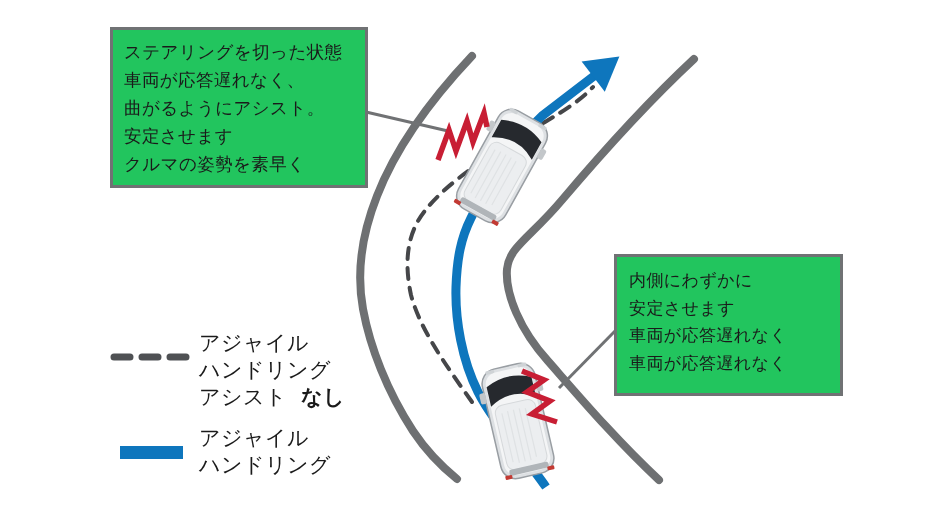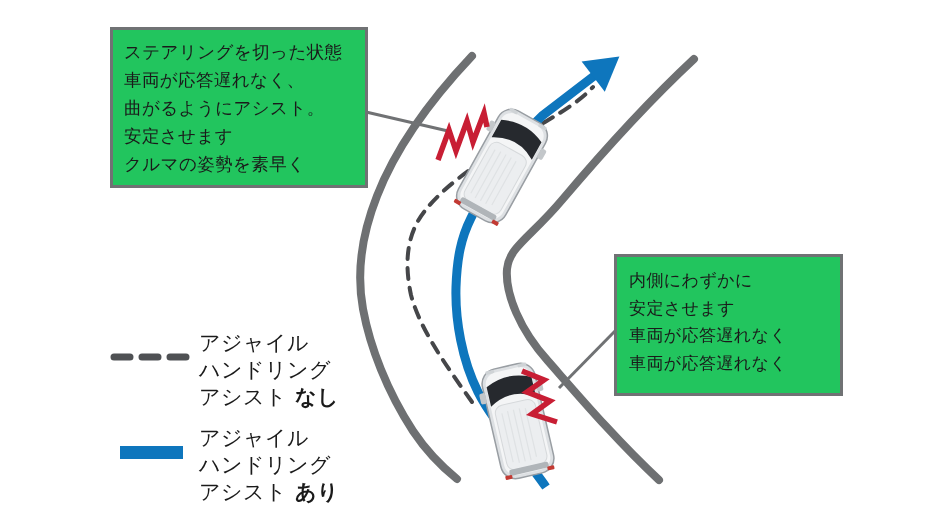--- a/index.html
+++ b/index.html
@@ -14,21 +14,21 @@
   }
   .callout .ln{display:block;white-space:nowrap;}
   .callout-steering{left:110px;top:27px;width:258px;height:161px;
     padding:8px 6px 0 11px;font-size:17.5px;line-height:28px;letter-spacing:.4px;}
   .callout-brake{left:614px;top:254px;width:229px;height:142px;
     padding:10px 6px 0 12px;font-size:17px;line-height:27.5px;letter-spacing:.4px;}
   .legend-text{position:absolute;z-index:2;font-size:21px;line-height:27px;letter-spacing:.5px;}
   .legend-without{left:199px;top:329px;}
   .legend-with{left:199px;top:424px;}
   .legend-text .ln{display:block;white-space:nowrap;}
-  .legend-text .b{font-weight:bold;margin-left:8px;}
+  .legend-text .b{font-weight:bold;margin-left:14px;}
 </style>
 </head>
 <body>
 
 <div class="stage">
 
   <svg width="930" height="523" viewBox="0 0 930 523">
     <defs>
       <marker id="ah" markerUnits="userSpaceOnUse" markerWidth="40" markerHeight="48" refX="3" refY="22" orient="auto">
         <path d="M2,3 L35,22 L2,41 Z" fill="#0e76bd"></path>
@@ -85,16 +85,15 @@
   </div>
 
   <div class="legend-text legend-without">
     <span class="ln">アジャイル</span>
     <span class="ln">ハンドリング</span>
     <span class="ln"><span>アシスト</span><span class="b">なし</span></span>
   </div>
   <div class="legend-text legend-with">
     <span class="ln">アジャイル</span>
     <span class="ln">ハンドリング</span>
-    <span class="ln"><span>アシスト</span><span class="b">あり</span></span>
   </div>
 
 </div>
 
 </body></html>

